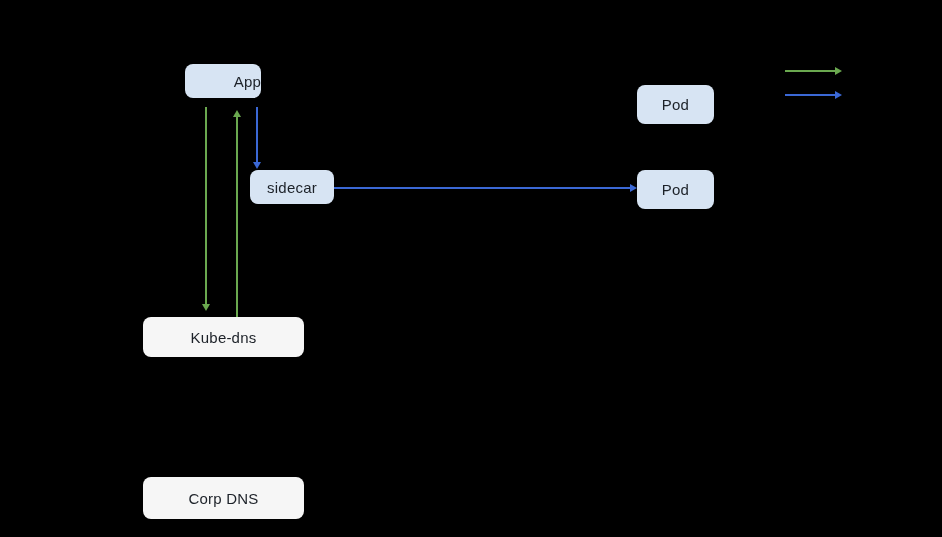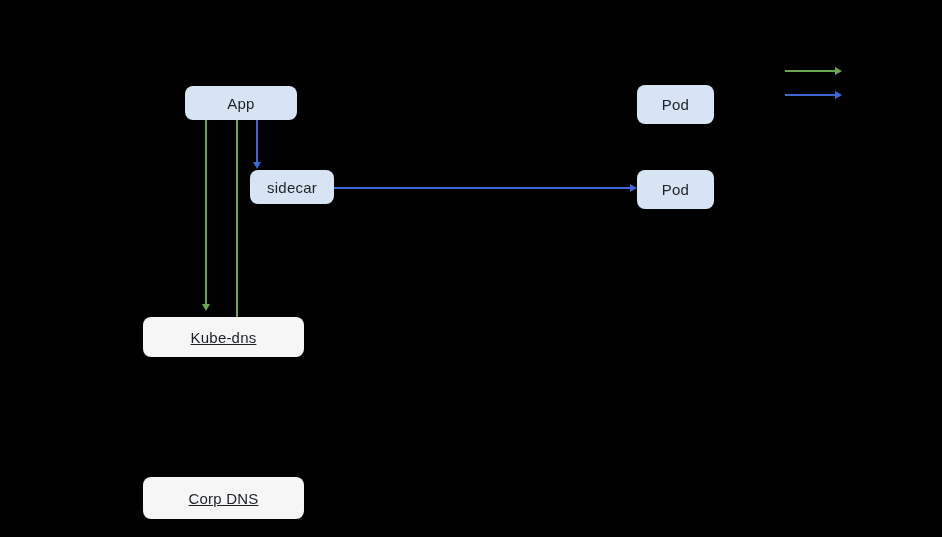--- a/index.html
+++ b/index.html
@@ -19,23 +19,23 @@
     position: absolute;
     border-radius: 8px;
     display: flex;
     align-items: center;
     justify-content: center;
     font-size: 15px;
     letter-spacing: 0.2px;
     color: var(--node-text, #1a1a1a);
   }
   .node-blue  { background: var(--node-blue-fill, #d7e4f3); }
-  .node-light { background: var(--node-light-fill, #f6f6f6); text-decoration: underline; }
+  .node-light { background: var(--node-light-fill, #f6f6f6); }
 
-  .node-app      { left: 185px; top: 86px;  width: 112px;  height: 34px; }
+  .node-app      { left: 185px; top: 64px;  width: 76px;  height: 34px; justify-content: flex-end; }
   .node-sidecar  { left: 250px; top: 170px; width: 84px;  height: 34px; text-align: center; }
   .node-pod-top  { left: 637px; top: 85px;  width: 77px;  height: 39px; }
   .node-pod-bot  { left: 637px; top: 170px; width: 77px;  height: 39px; }
   .node-kube     { left: 143px; top: 317px; width: 161px; height: 40px; }
   .node-corp     { left: 143px; top: 477px; width: 161px; height: 42px; border-radius: 8px; }
 
   .line { position: absolute; }
   .v-line { width: 2px; }
   .h-line { height: 2px; }
   .line-green { background: var(--green-arrow, #6aa84f); }

